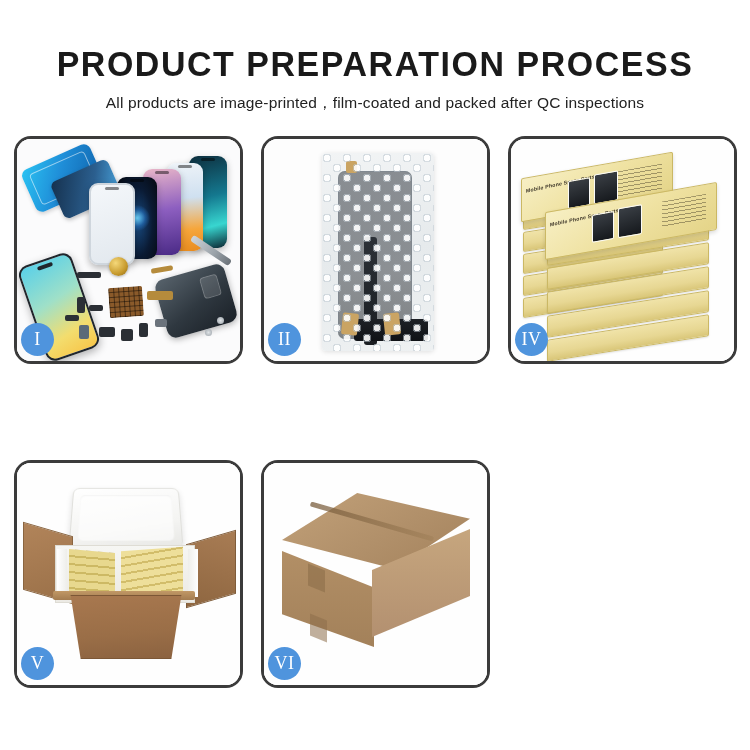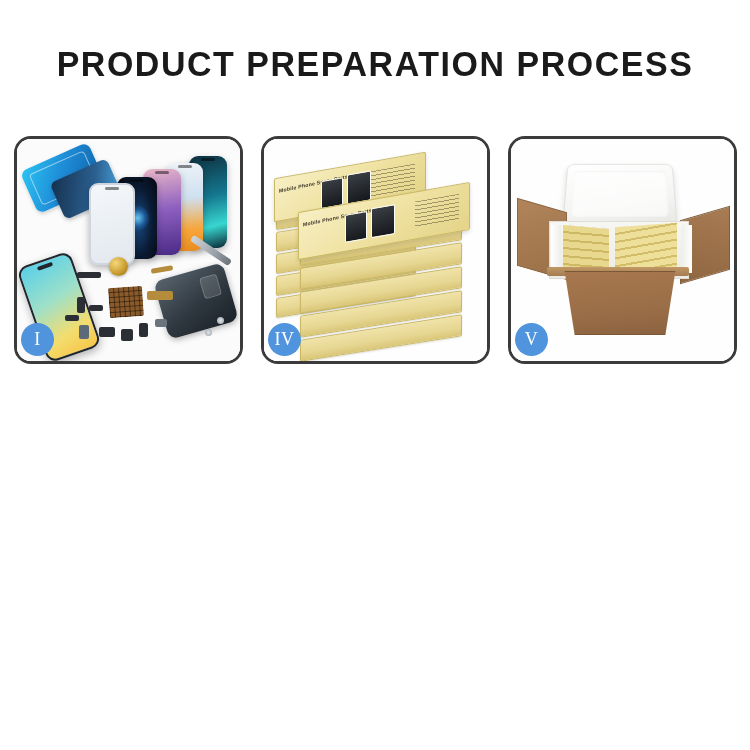--- a/index.html
+++ b/index.html
@@ -456,20 +456,21 @@
   .c6-tapeB {
     position:absolute; left: 46px; top: 154px; width: 17px; height: 22px;
     background: rgba(140,110,74,.55); transform: skewY(22deg);
   }
 </style>
 </head>
 <body>
 
 <div class="header">
   <h1 class="page-title">PRODUCT PREPARATION PROCESS</h1>
+  <p class="page-subtitle">All products are image-printed，film-coated and packed after QC inspections</p>
 </div>
 
 <div class="grid">
 
   <div class="panel">
     <div class="panel-inner">
       <div class="scene">
         <div class="p1-bg"></div>
         <div class="sp-film"></div>
         <div class="sp-film2"></div>
@@ -506,20 +507,38 @@
         <div class="part pj"></div>
         <div class="part pk"></div>
         <div class="screwdriver"></div>
         <div class="screw1"></div>
         <div class="screw2"></div>
       </div>
     </div>
     <div class="badge">I</div>
   </div>
 
+  <div class="panel">
+    <div class="panel-inner">
+      <div class="scene">
+        <div class="p2-bg"></div>
+        <div class="bubble-pack">
+          <div class="screen-inside">
+            <div class="flex-cable"></div>
+            <div class="chip-bar"></div>
+          </div>
+          <div class="tape-a"></div>
+          <div class="tape-b"></div>
+          <div class="tape-c"></div>
+          <div class="bubbles"></div>
+        </div>
+      </div>
+    </div>
+    <div class="badge">II</div>
+  </div>
 
 
   <div class="panel">
     <div class="panel-inner">
       <div class="scene">
         <div class="p4-bg"></div>
         <div class="stack">
           <div class="rbox rb-l5"></div>
           <div class="rbox rb-l4"></div>
           <div class="rbox rb-l3"></div>
@@ -560,14 +579,28 @@
         <div class="foam5-r"></div>
         <div class="ybars-l"></div>
         <div class="ybars-r"></div>
         <div class="carton5-rim"></div>
         <div class="carton5-front"></div>
       </div>
     </div>
     <div class="badge">V</div>
   </div>
 
+  <div class="panel">
+    <div class="panel-inner">
+      <div class="scene">
+        <div class="p6-bg"></div>
+        <div class="c6-top"></div>
+        <div class="c6-seam"></div>
+        <div class="c6-left"></div>
+        <div class="c6-right"></div>
+        <div class="c6-tapeA"></div>
+        <div class="c6-tapeB"></div>
+      </div>
+    </div>
+    <div class="badge">VI</div>
+  </div>
 
 </div>
 
 </body></html>

